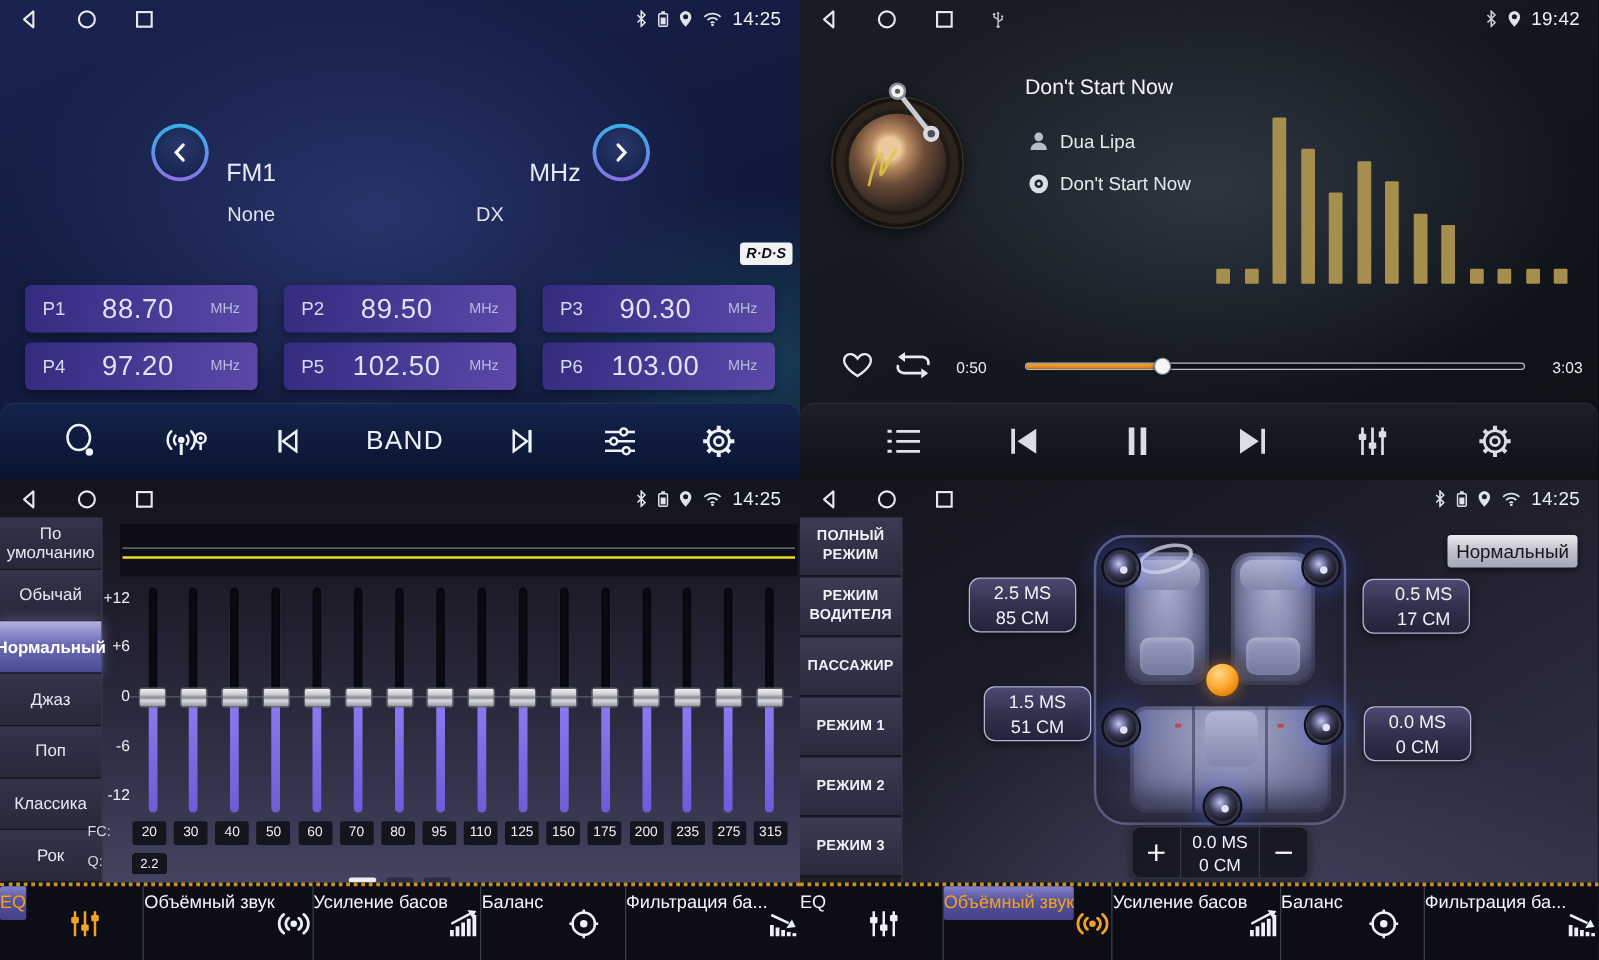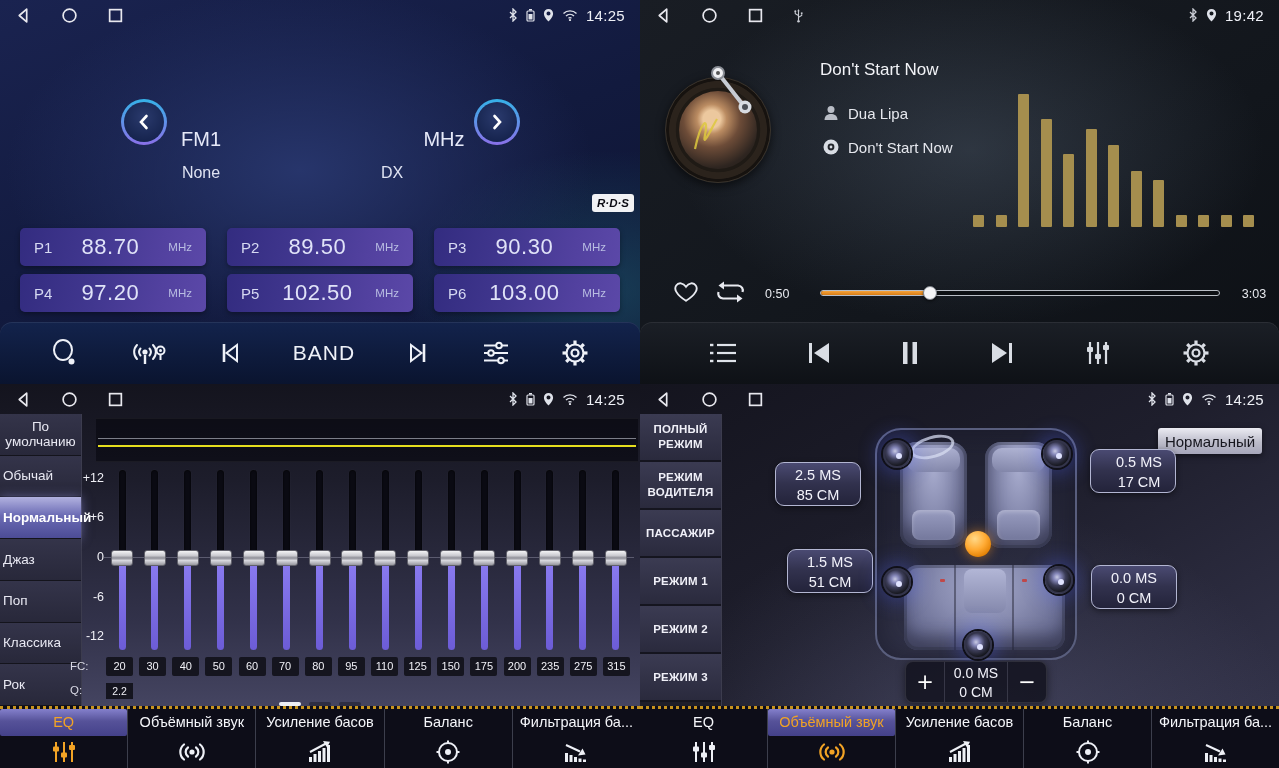--- a/index.html
+++ b/index.html
@@ -66,21 +66,21 @@
 .meta-row{position:absolute;left:182px;display:flex;align-items:center;gap:8px;font-size:15px;color:#e6e8ee;}
 .spectrum{position:absolute;left:333px;top:92px;width:281px;height:135px;display:flex;align-items:flex-end;justify-content:space-between;}
 .sbar{width:11px;border-radius:1px;}
 .ctl{position:absolute;background:none;border:none;cursor:pointer;}
 .ptime{position:absolute;top:287px;font-size:12.5px;color:#e8eaef;width:50px;}
 .ptrack{position:absolute;left:180px;top:290px;width:400px;height:6px;border:1px solid #b9bec6;border-radius:4px;background:#0d1014;cursor:pointer;}
 #progress-fill{position:absolute;left:0;top:0;bottom:0;border-radius:3px;background:linear-gradient(180deg,#f5a33c,#d97d14);}
 #progress-knob{position:absolute;top:-5px;width:14px;height:14px;border-radius:50%;background:#f4f5f7;border:1px solid #7d828a;box-shadow:0 1px 3px rgba(0,0,0,.6);}
 
 .side{position:absolute;left:0;top:30px;width:82px;bottom:62px;background:#1e1e29;border-right:1px solid #3c3c4e;display:flex;flex-direction:column;}
-.eq-preset{flex:1;display:flex;align-items:center;text-align:center;font-size:13.5px;color:#e8e8f2;
+.eq-preset{flex:1;display:flex;align-items:center;justify-content:center;text-align:center;font-size:13.5px;color:#e8e8f2;
   padding:0 3px;line-height:1.15;border-bottom:1px solid #14141c;cursor:pointer;
   background:linear-gradient(180deg,#34344a 0%,#28283a 100%);}
 .eq-preset.sel{background:linear-gradient(180deg,#b2b2e0 0%,#6b6bb4 45%,#4c4c96 100%);color:#fff;font-weight:bold;
   box-shadow:0 0 10px rgba(150,150,230,.5);}
 .mode{height:48px;display:flex;align-items:center;justify-content:center;text-align:center;font-size:11.5px;font-weight:bold;
   color:#f0f0f8;line-height:1.3;padding:0 3px;border-bottom:2px solid #15151f;cursor:pointer;letter-spacing:.2px;
   background:linear-gradient(180deg,#3b3b52 0%,#2a2a3d 100%);}
 
 .graph{position:absolute;left:96px;top:34px;width:542px;height:44px;background:rgba(6,6,12,.55);
   border-top:1px solid rgba(255,255,255,.05);border-bottom:1px solid rgba(255,255,255,.05);}
@@ -99,21 +99,21 @@
 #fc-row,#q-row{position:absolute;left:106px;width:524px;display:flex;justify-content:space-between;}
 #fc-row{top:273px;}
 #q-row{top:299px;}
 .vbox{width:27px;height:19px;background:#15151f;border-radius:2px;text-align:center;line-height:19px;font-size:11px;color:#f0f0f6;cursor:pointer;}
 .vbox.q{height:16px;line-height:16px;font-size:10.5px;}
 #pager{position:absolute;left:0;right:0;top:318px;display:flex;justify-content:center;gap:8px;}
 .dash{width:22px;height:4px;border-radius:2px;background:#2d2d42;}
 .dash.on{background:#eceef4;}
 
 .tabbar{position:absolute;left:0;right:0;bottom:0;height:62px;display:flex;background:#0d0d18;border-top:3px dotted #c7931e;}
-.tab{flex:1;display:flex;flex-direction:column;cursor:pointer;border-right:1px solid rgba(170,175,200,.3);}
+.tab{flex:1;display:flex;flex-direction:row;cursor:pointer;border-right:1px solid rgba(170,175,200,.3);}
 .tab:last-child{border-right:none;}
 .tab-label{height:27px;line-height:27px;text-align:center;font-size:14.5px;color:#f5f6fa;white-space:nowrap;overflow:hidden;}
 .tab.active .tab-label{background:linear-gradient(180deg,#8480cc 0%,#565299 45%,#44418a 100%);color:#f2a325;border-radius:2px;}
 .tab-icon{flex:1;display:flex;align-items:center;justify-content:center;}
 
 .normal-btn{position:absolute;left:518px;top:44px;width:104px;height:26px;border:none;border-radius:3px;cursor:pointer;
   background:linear-gradient(180deg,#ebebf2 0%,#bcbccа 55%,#a6a6b9 100%);
   background:linear-gradient(180deg,#ebebf2 0%,#bcbcca 55%,#a6a6b9 100%);
   color:#16161e;font-size:15px;box-shadow:0 2px 6px rgba(0,0,0,.5);font-family:"Liberation Sans",sans-serif;}
 .delaybox{position:absolute;width:86px;height:44px;border:1px solid #b3b6d2;border-radius:9px;text-align:center;cursor:pointer;
@@ -857,21 +857,21 @@
         <div class="mode">РЕЖИМ 1</div>
         <div class="mode">РЕЖИМ 2</div>
         <div class="mode">РЕЖИМ 3</div>
       </div>
     <button class="normal-btn">Нормальный</button>
 
     <div class="delaybox" style="left:135px;top:78px;">
       <div>2.5 MS</div>
       <div>85 CM</div>
     </div>
-    <div class="delaybox" style="left:450px;top:65px;padding-left:12px;">
+    <div class="delaybox" style="left:450px;top:79px;padding-left:12px;">
       <div>0.5 MS</div>
       <div>17 CM</div>
     </div>
     <div class="delaybox" style="left:135px;top:165px;margin-left:12px;">
       <div>1.5 MS</div>
       <div>51 CM</div>
     </div>
     <div class="delaybox" style="left:451px;top:181px;">
       <div>0.0 MS</div>
       <div>0 CM</div>

